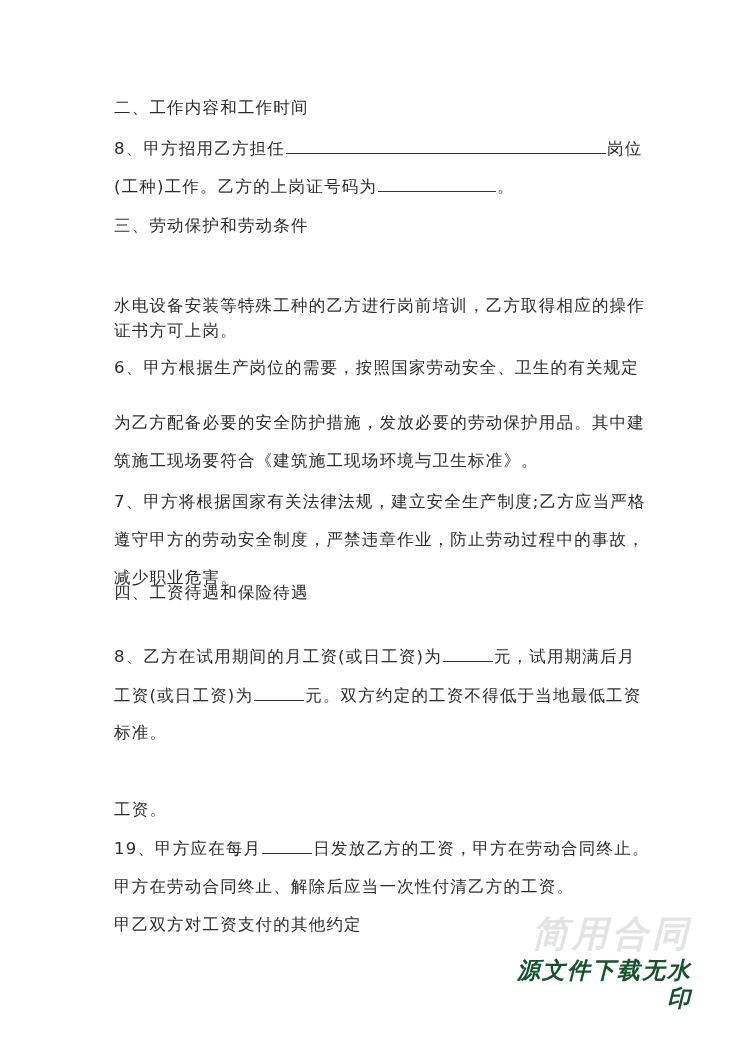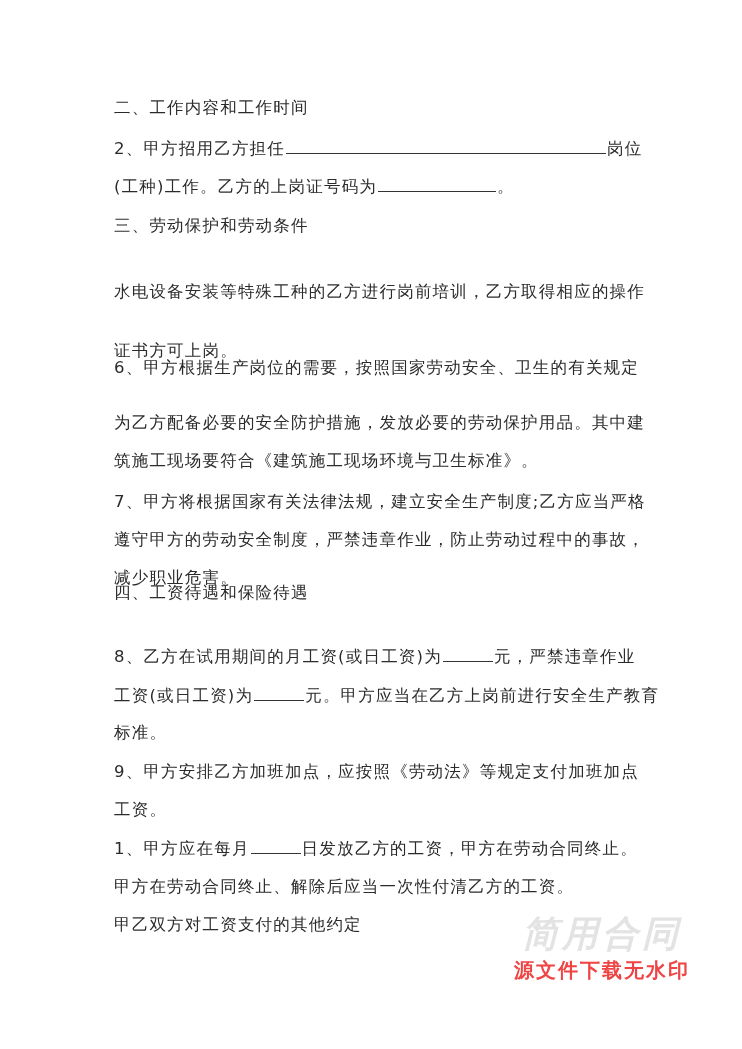--- a/index.html
+++ b/index.html
@@ -35,84 +35,84 @@
       border-bottom: 1.5px solid #333;
       height: 16px;
       vertical-align: baseline;
       margin: 0 1px;
     }
     .watermark {
       position: absolute;
       left: 512px;
       top: 912px;
       width: 180px;
-      text-align: center;
+      text-align: right;
       color: #e3e3e3;
       font-family: "DejaVu Sans", sans-serif;
     }
     .wm-title {
       font-size: 36px;
       font-weight: bold;
       font-style: italic;
       letter-spacing: 4px;
       line-height: 44px;
     }
     .wm-sub {
-      font-size: 20px;
+      font-size: 23px;
+      font-style: italic;
       font-weight: bold;
       letter-spacing: 2px;
       line-height: 28px;
-      color: #ef4444;
+      color: #14532d;
     }
   </style>
 </head>
 <body>
 
 <div class="page">
 
   <div class="line" style="top:97px">二、工作内容和工作时间</div>
 
   <div class="line" style="top:137px">
-    <span>2、甲方招用乙方担任</span><span class="blank" style="width:320px"></span><span>岗位</span>
+    <span>8、甲方招用乙方担任</span><span class="blank" style="width:320px"></span><span>岗位</span>
   </div>
 
   <div class="line" style="top:175px">
     <span>(工种)工作。乙方的上岗证号码为</span><span class="blank" style="width:118px"></span><span>。</span>
   </div>
 
   <div class="line" style="top:215px">三、劳动保护和劳动条件</div>
 
-  <div class="line" style="top:281px">水电设备安装等特殊工种的乙方进行岗前培训，乙方取得相应的操作</div>
-  <div class="line" style="top:340px">证书方可上岗。</div>
+  <div class="line" style="top:295px">水电设备安装等特殊工种的乙方进行岗前培训，乙方取得相应的操作</div>
+  <div class="line" style="top:320px">证书方可上岗。</div>
 
   <div class="line" style="top:357px">6、甲方根据生产岗位的需要，按照国家劳动安全、卫生的有关规定</div>
   <div class="line" style="top:450px">筑施工现场要符合《建筑施工现场环境与卫生标准》。</div>
   <div class="line" style="top:412px">为乙方配备必要的安全防护措施，发放必要的劳动保护用品。其中建</div>
 
   <div class="line" style="top:491px">7、甲方将根据国家有关法律法规，建立安全生产制度;乙方应当严格</div>
   <div class="line" style="top:529px">遵守甲方的劳动安全制度，严禁违章作业，防止劳动过程中的事故，</div>
   <div class="line" style="top:567px">减少职业危害。</div>
 
   <div class="line" style="top:582px">四、工资待遇和保险待遇</div>
 
   <div class="line" style="top:645px">
-    <span>8、乙方在试用期间的月工资(或日工资)为</span><span class="blank" style="width:50px"></span><span>元，严禁违章作业</span>
+    <span>8、乙方在试用期间的月工资(或日工资)为</span><span class="blank" style="width:50px"></span><span>元，试用期满后月</span>
   </div>
 
   <div class="line" style="top:684px">
-    <span>工资(或日工资)为</span><span class="blank" style="width:50px"></span><span>元。甲方应当在乙方上岗前进行安全生产教育</span>
+    <span>工资(或日工资)为</span><span class="blank" style="width:50px"></span><span>元。双方约定的工资不得低于当地最低工资</span>
   </div>
 
   <div class="line" style="top:722px">标准。</div>
 
-  <div class="line" style="top:761px">9、甲方安排乙方加班加点，应按照《劳动法》等规定支付加班加点</div>
   <div class="line" style="top:799px">工资。</div>
 
   <div class="line" style="top:837px">
-    <span>1、甲方应在每月</span><span class="blank" style="width:50px"></span><span>日发放乙方的工资，甲方在劳动合同终止。</span>
+    <span>19、甲方应在每月</span><span class="blank" style="width:50px"></span><span>日发放乙方的工资，甲方在劳动合同终止。</span>
   </div>
 
   <div class="line" style="top:914px">甲乙双方对工资支付的其他约定</div>
 
   <div class="line" style="top:876px">甲方在劳动合同终止、解除后应当一次性付清乙方的工资。</div>
 
   <div class="watermark">
     <div class="wm-title">简用合同</div>
     <div class="wm-sub">源文件下载无水印</div>
   </div>

